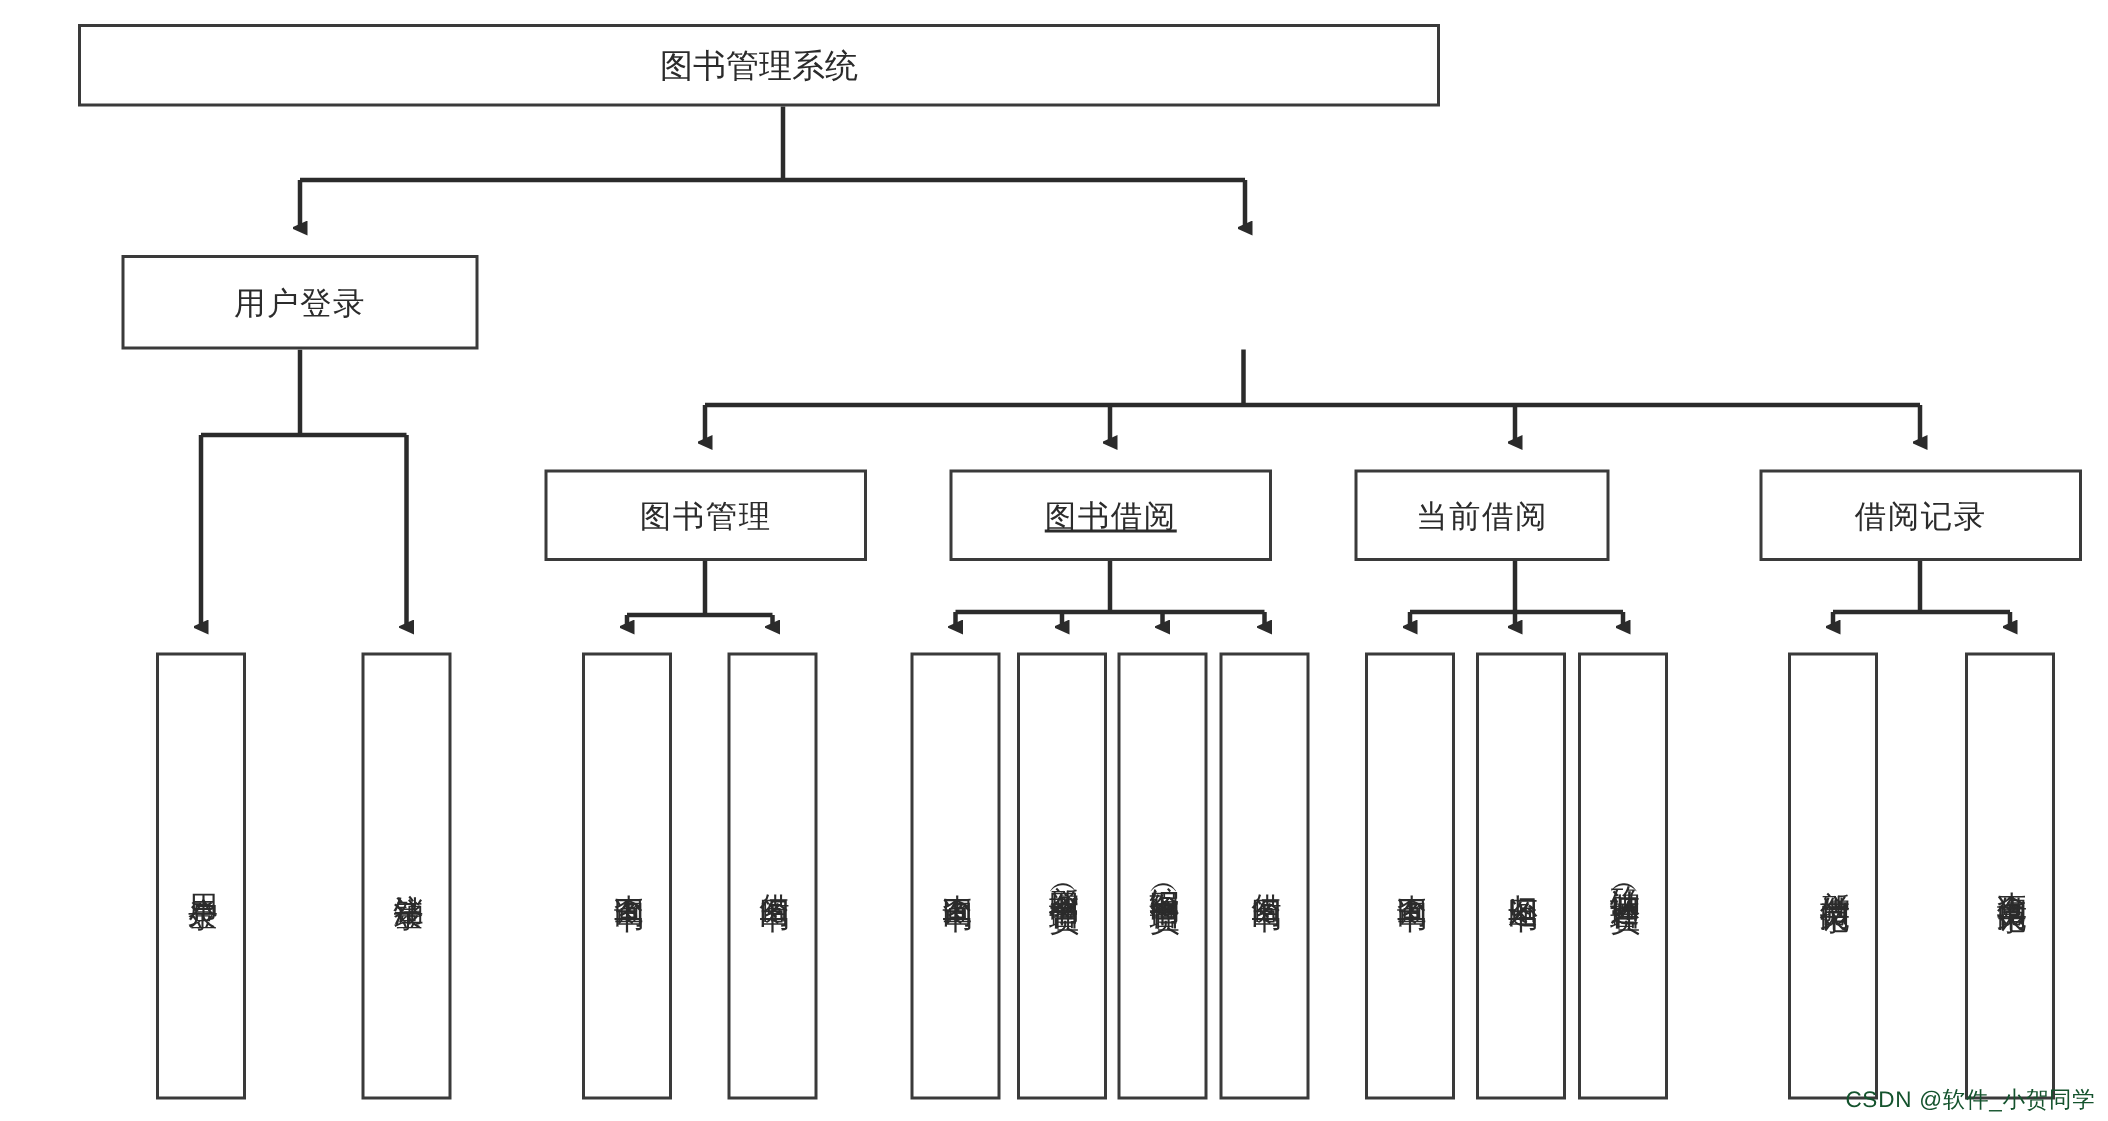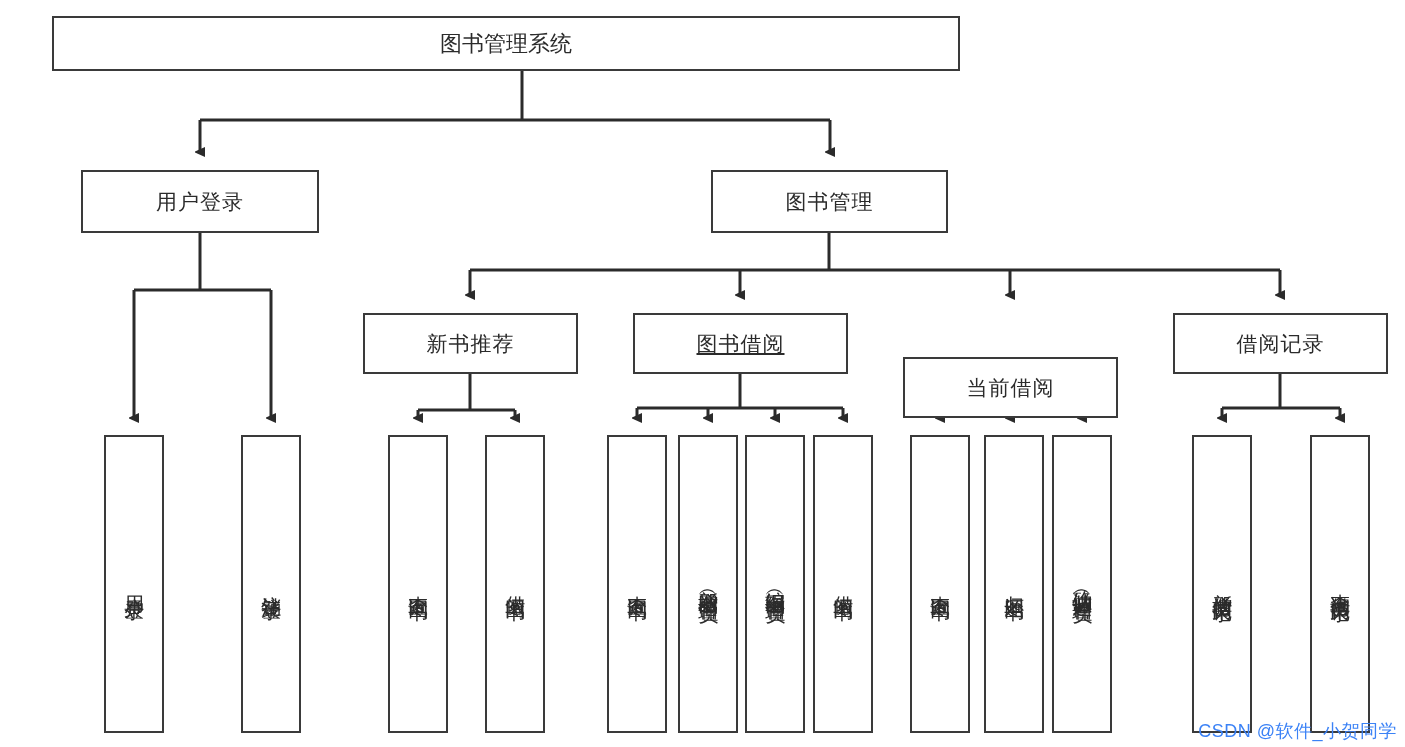--- a/index.html
+++ b/index.html
@@ -56,22 +56,22 @@
     white-space: nowrap;
     text-align: center;
   }
   .label {
     white-space: nowrap;
   }
   .watermark {
     position: absolute;
     right: 8px;
     bottom: 4px;
-    font-size: 18px;
-    color: #3b82f6;
+    font-size: 15px;
+    color: #14532d;
     letter-spacing: 0.5px;
     white-space: nowrap;
   }
 </style>
 </head>
 <body>
 
 <div id="canvas">
 
   <svg class="wires" viewBox="0 0 1405 747" xmlns="http://www.w3.org/2000/svg">
@@ -125,31 +125,28 @@
     </g>
   </svg>
 
   <div class="node root" style="left:20px; top:16px; width:908px; height:55px;margin-left:32px;">
     <span class="label">图书管理系统</span>
   </div>
 
   <div class="node h" style="left:81px; top:170px; width:238px; height:63px;">
     <span class="label">用户登录</span>
   </div>
-  <div class="node h" style="left:711px; top:170px; width:237px; height:63px;">
-    <span class="label">图书管理</span>
-  </div>
 
   <div class="node h" style="left:363px; top:313px; width:215px; height:61px;">
-    <span class="label">新书推荐</span>
+    <span class="label">图书管理</span>
   </div>
   <div class="node h" style="left:633px; top:313px; width:215px; height:61px;text-decoration:underline;">
     <span class="label">图书借阅</span>
   </div>
-  <div class="node h" style="left:903px; top:313px; width:215px; height:61px;margin-top:44px;">
+  <div class="node h" style="left:903px; top:313px; width:170px; height:61px;">
     <span class="label">当前借阅</span>
   </div>
   <div class="node h" style="left:1173px; top:313px; width:215px; height:61px;text-align:right;">
     <span class="label">借阅记录</span>
   </div>
 
   <div class="node leaf" style="left:104px; top:435px; width:60px; height:298px;">
     <span class="vtext">用户登录</span>
   </div>
   <div class="node leaf" style="left:241px; top:435px; width:60px; height:298px;">

